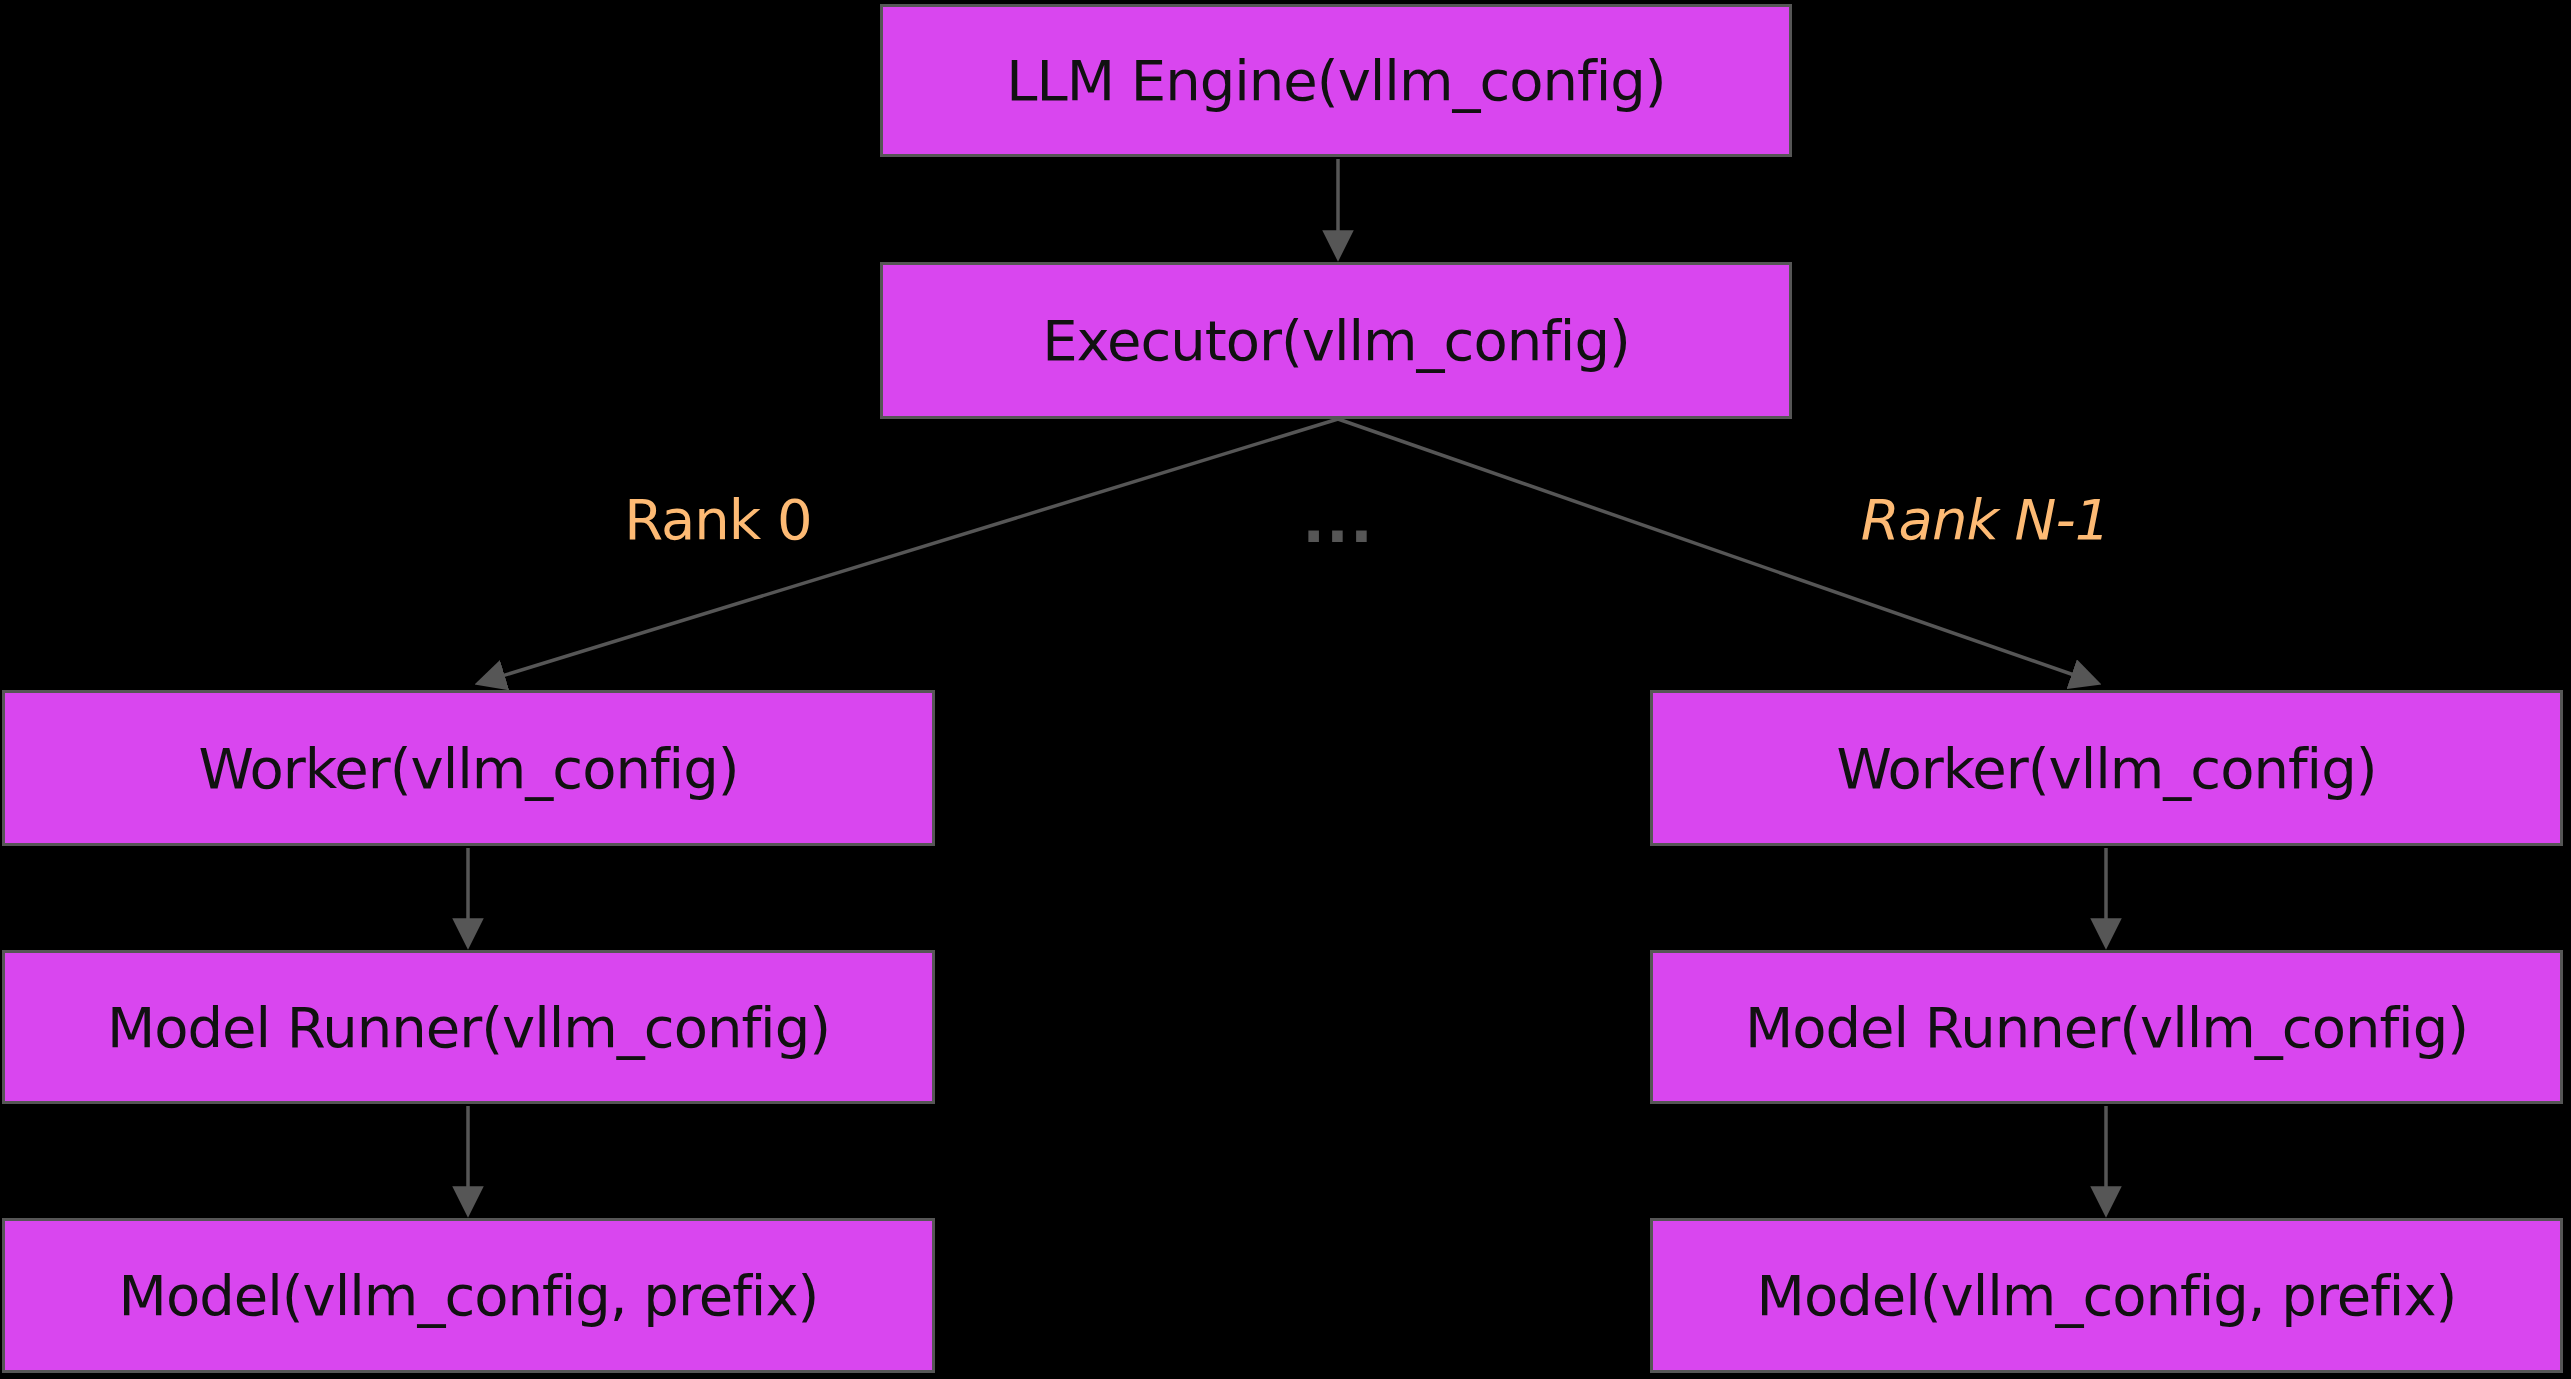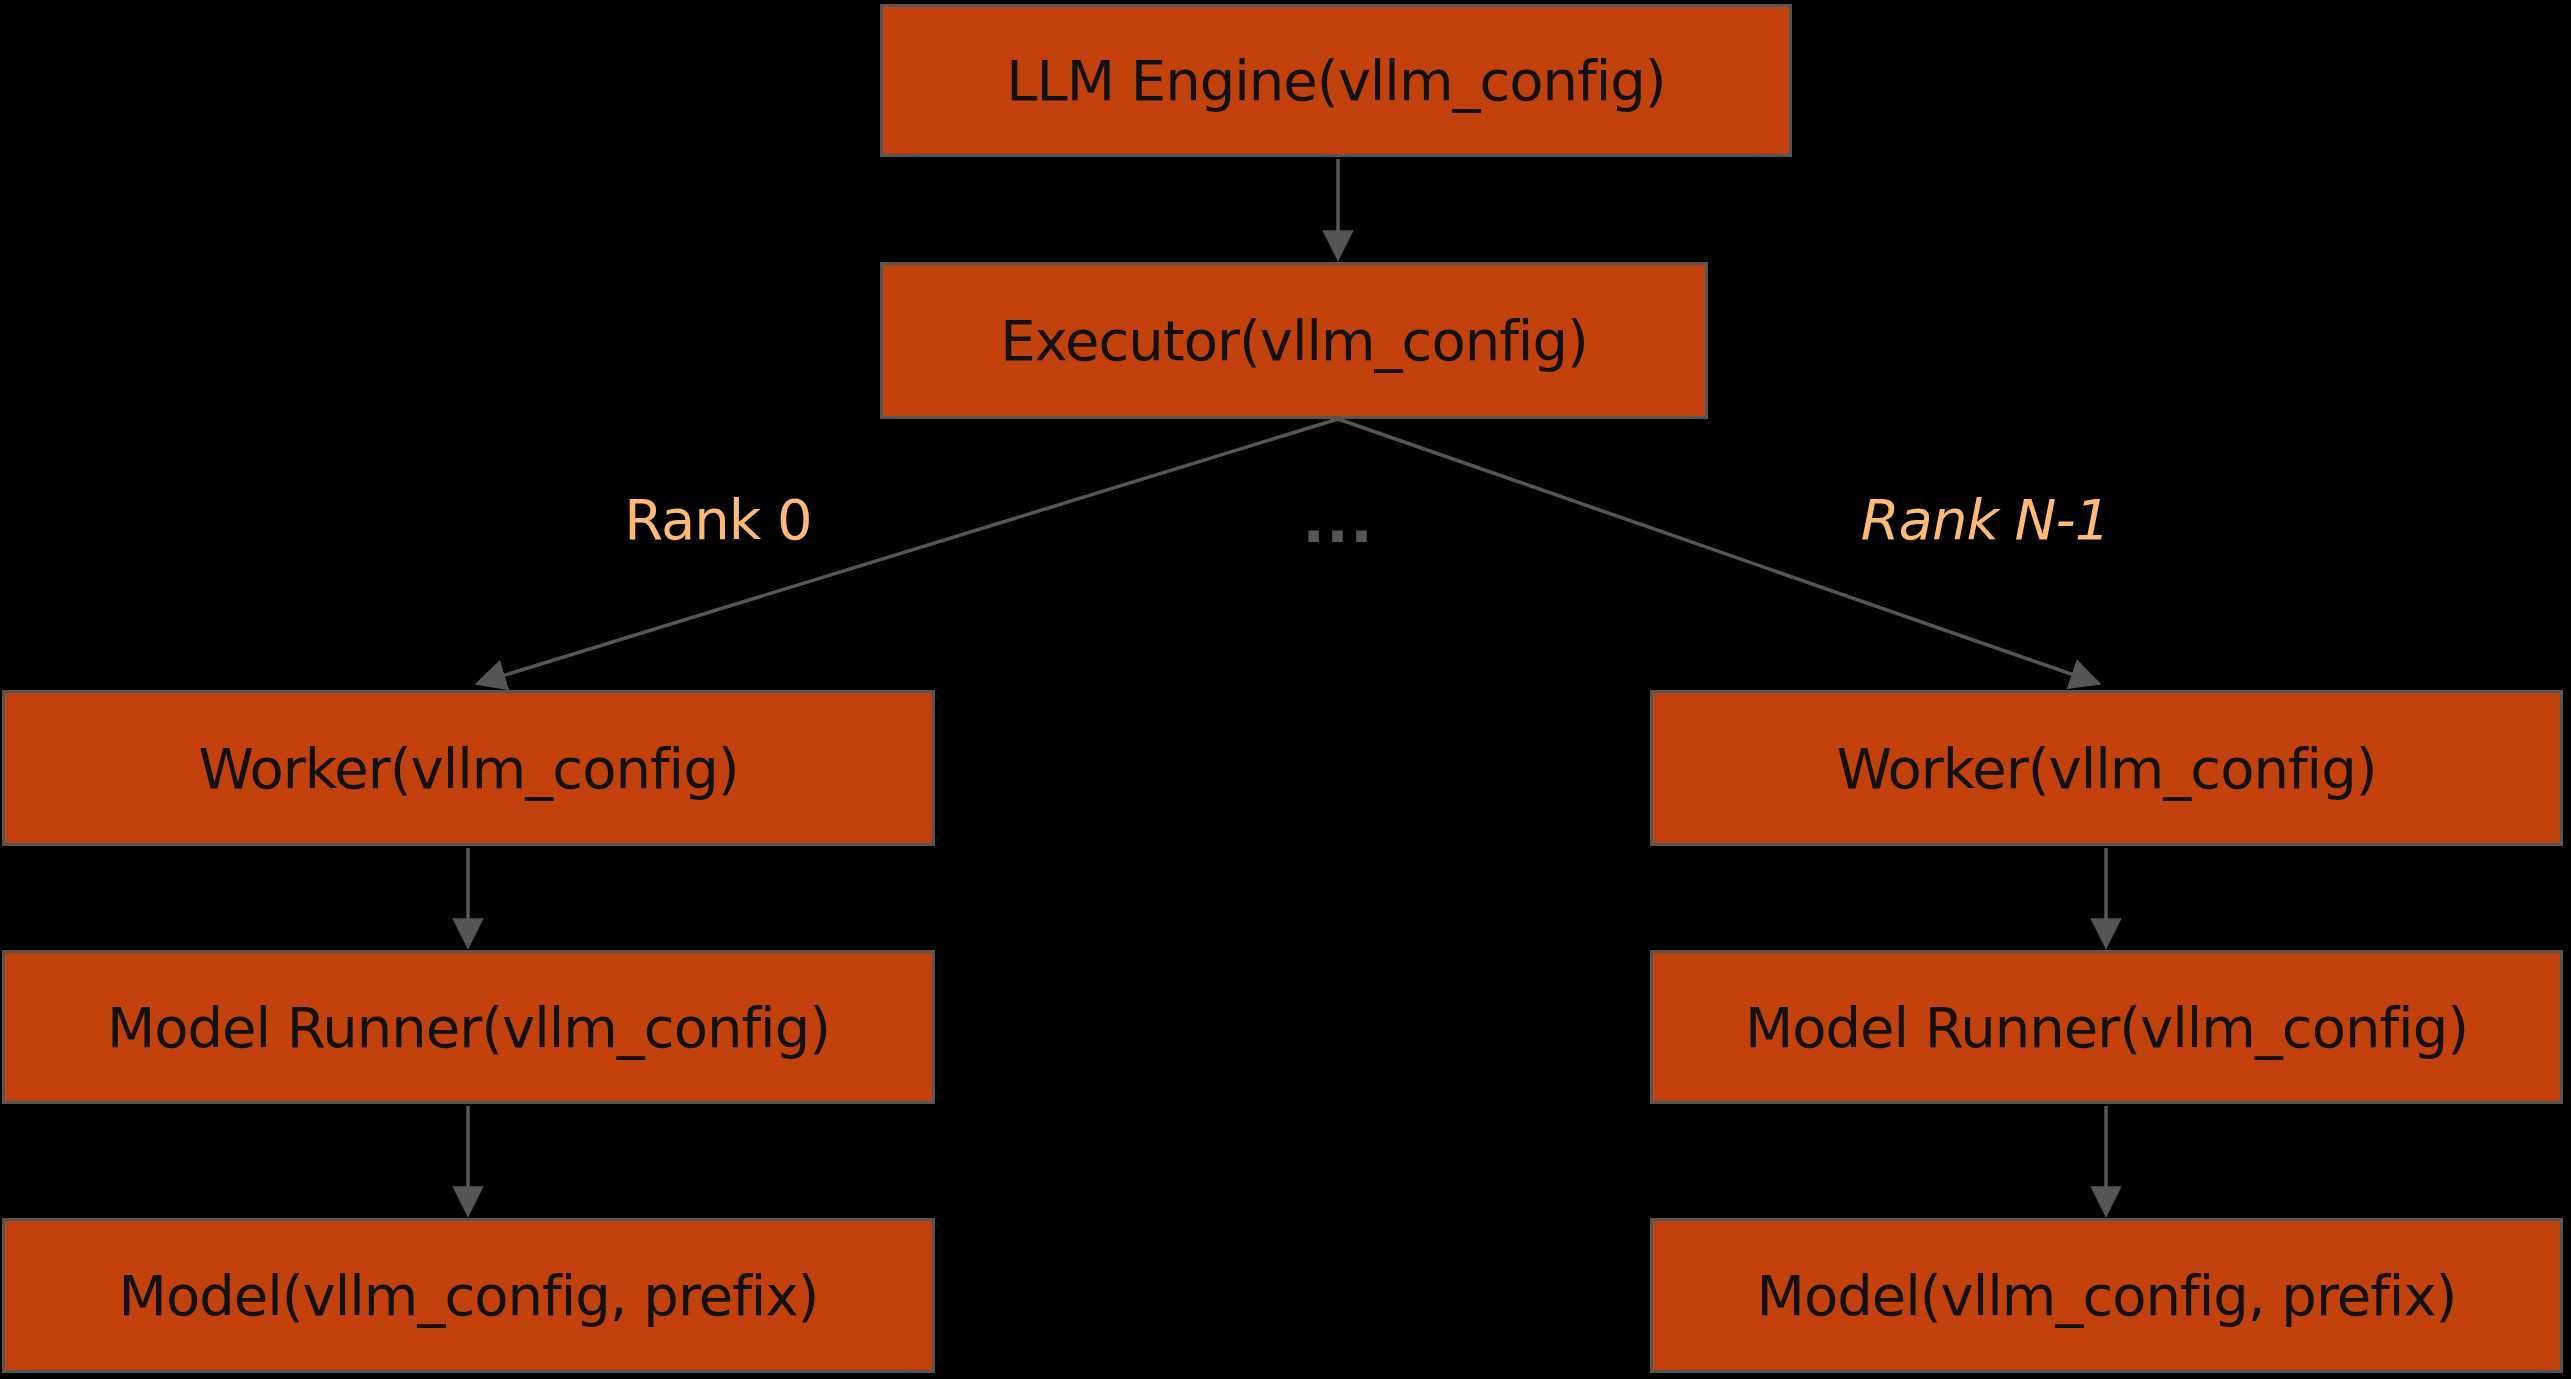--- a/index.html
+++ b/index.html
@@ -21,32 +21,32 @@
     width: 2571px;
     height: 1379px;
   }
   .edges line {
     stroke: #565656;
     stroke-width: 3.5;
   }
   .node {
     position: absolute;
     box-sizing: border-box;
-    background: #c2410c;
+    background: #d946ef;
     border: 3px solid #565656;
     display: flex;
     align-items: center;
     justify-content: center;
     font-size: 56px;
     letter-spacing: -1px;
     color: #111111;
     white-space: nowrap;
   }
   .llm-engine        { left: 880px;  top: 4px;    width: 912px; height: 153px; }
-  .executor          { left: 880px;  top: 262px;  width: 828px; height: 157px; }
+  .executor          { left: 880px;  top: 262px;  width: 912px; height: 157px; }
   .worker-left       { left: 2px;    top: 690px;  width: 933px; height: 156px; }
   .model-runner-left { left: 2px;    top: 950px;  width: 933px; height: 154px; }
   .model-left        { left: 2px;    top: 1218px; width: 933px; height: 155px; }
   .worker-right      { left: 1650px; top: 690px;  width: 913px; height: 156px; }
   .model-runner-right{ left: 1650px; top: 950px;  width: 913px; height: 154px; }
   .model-right       { left: 1650px; top: 1218px; width: 913px; height: 155px; }
   .edge-label {
     position: absolute;
     transform: translate(-50%, -50%);
     color: #fdba74;

